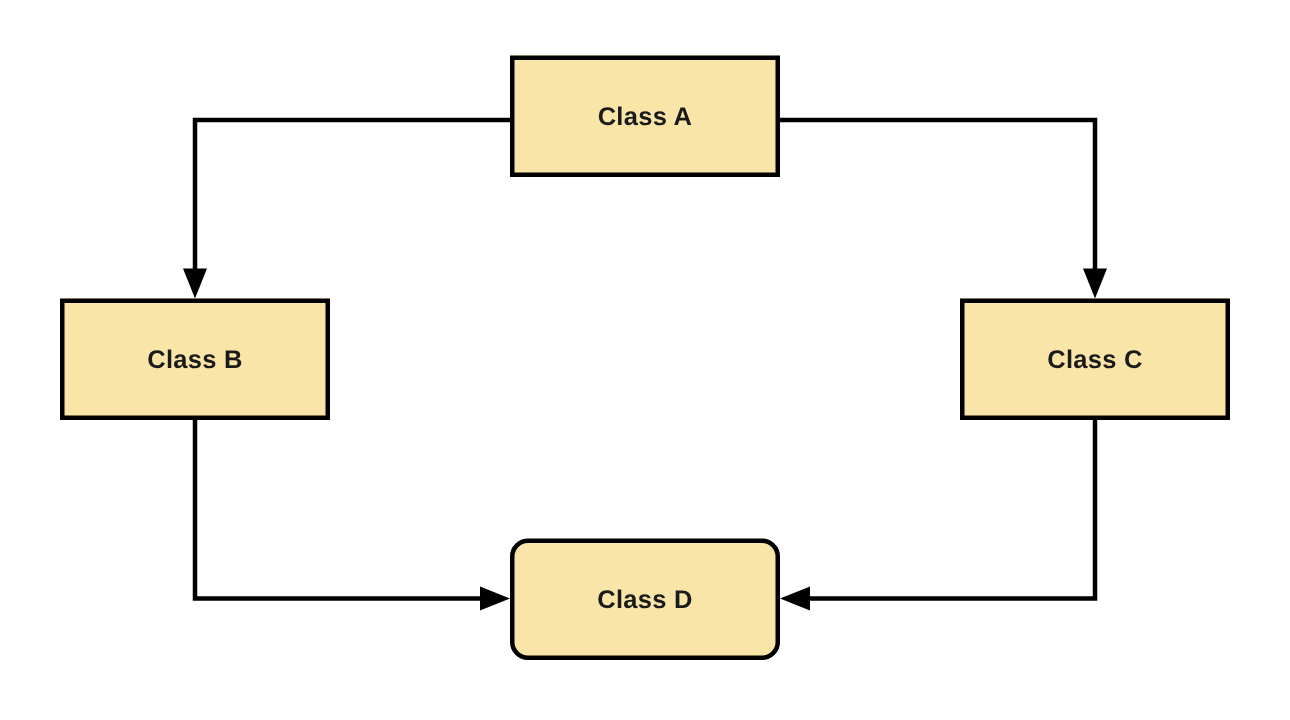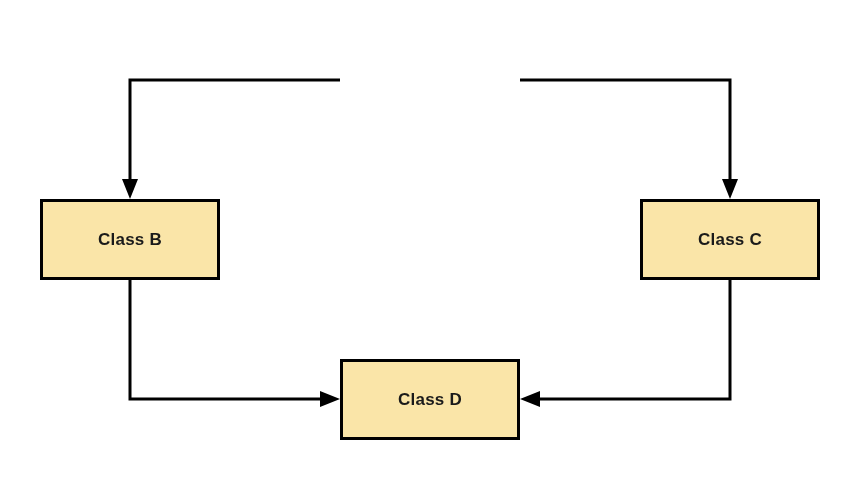--- a/index.html
+++ b/index.html
@@ -38,21 +38,21 @@
     font-family: "Liberation Sans", sans-serif;
     font-size: 17px;
     font-weight: bold;
     color: #1a1a1a;
     letter-spacing: 0.2px;
     white-space: nowrap;
   }
   #node-a { left: 340px; top: 37px;  width: 180px; height: 81px; }
   #node-b { left: 40px;  top: 199px; width: 180px; height: 81px; }
   #node-c { left: 640px; top: 199px; width: 180px; height: 81px; }
-  #node-d { left: 340px; top: 359px; width: 180px; height: 81px; }
+  #node-d { left: 340px; top: 359px; width: 180px; height: 81px; border-radius: 12px; }
 </style>
 </head>
 <body>
 
 <div id="diagram-canvas">
 
   <svg id="edge-layer" viewBox="0 0 860 480" width="860" height="480" xmlns="http://www.w3.org/2000/svg">
 
     <g>
       <path d="M 340 80 L 130 80 L 130 186" fill="none" stroke="#000000" stroke-width="3"></path>
@@ -69,20 +69,23 @@
       <polygon points="340,399 320,391 320,407" fill="#000000"></polygon>
     </g>
 
     <g>
       <path d="M 730 280 L 730 399 L 533 399" fill="none" stroke="#000000" stroke-width="3"></path>
       <polygon points="520,399 540,391 540,407" fill="#000000"></polygon>
     </g>
 
   </svg>
 
+  <div class="node" id="node-a">
+    <span class="node-label">Class A</span>
+  </div>
 
   <div class="node" id="node-c">
     <span class="node-label">Class C</span>
   </div>
 
   <div class="node" id="node-b">
     <span class="node-label">Class B</span>
   </div>
 
   <div class="node" id="node-d">

